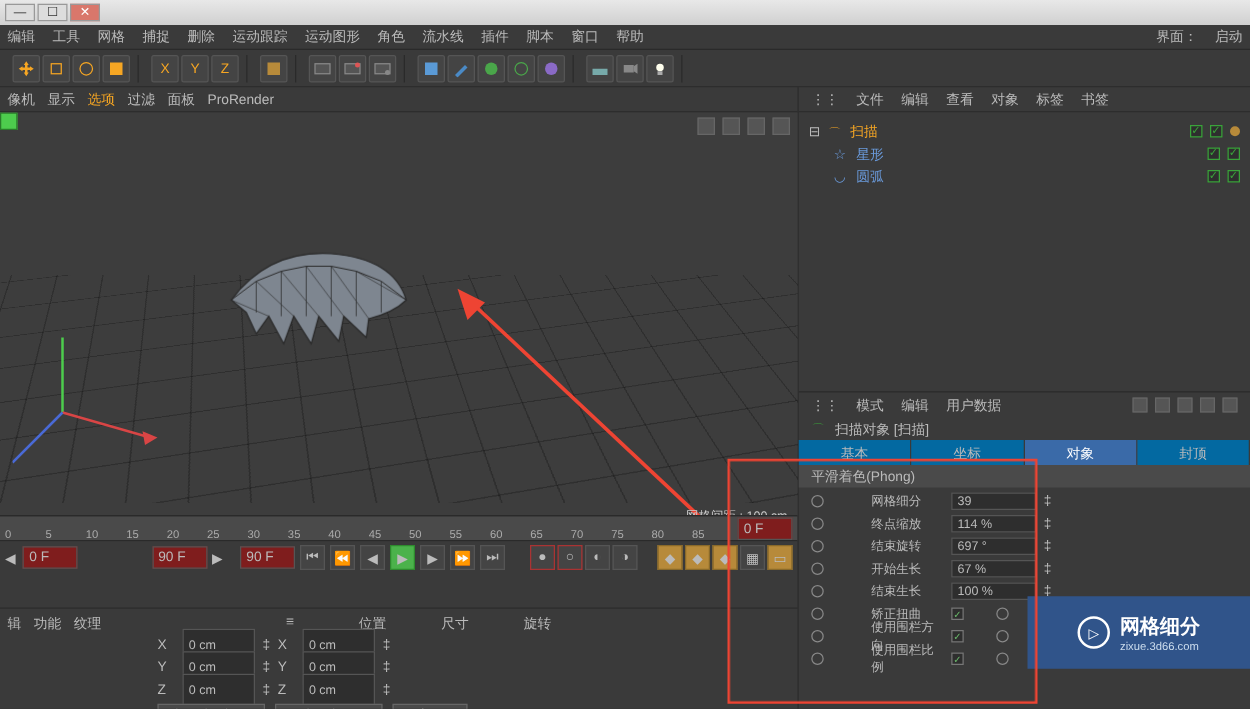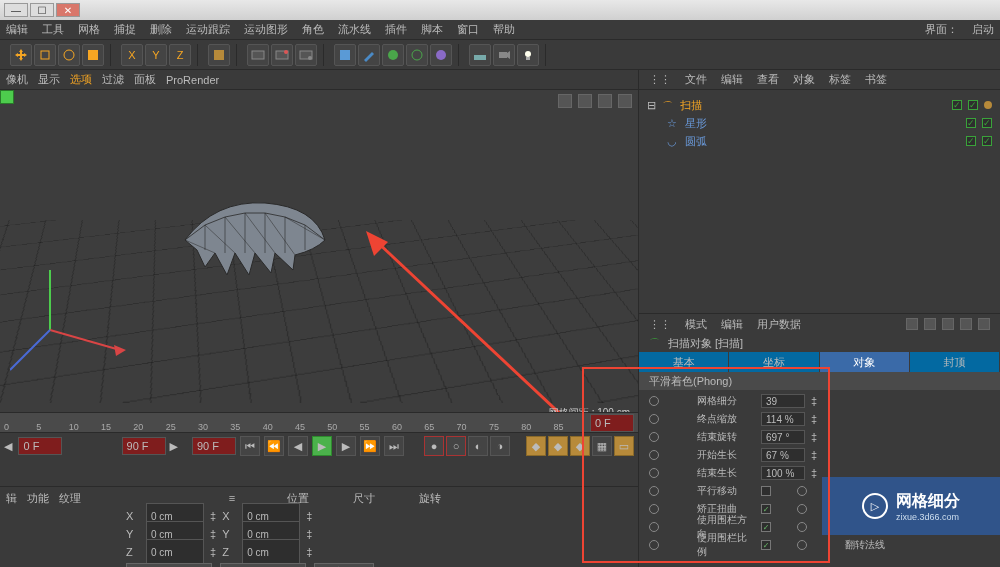--- a/index.html
+++ b/index.html
@@ -87,21 +87,21 @@
 .attr-obj .ico { color: #3aa33a; }
 .tab-row { height: 20px; display: flex; }
 .tab-row .tab { flex: 1; background: #0369a1; display: flex; align-items: center; justify-content: center; border-right: 1px solid #3a3a3a; }
 .tab-row .tab.active { background: #3a6aa8; color: #fff; }
 .phong-row { height: 18px; background: #4a4a4a; display: flex; align-items: center; padding: 0 10px; }
 .section-hdr { height: 18px; background: #444; padding: 0 10px; display: flex; align-items: center; }
 .props { flex: 1; overflow: hidden; padding: 2px 0; }
 .prop-row { display: flex; align-items: center; height: 18px; padding: 0 10px; gap: 6px; }
 .prop-row .radio { width: 10px; height: 10px; border-radius: 50%; border: 1px solid #888; }
 .prop-row .plabel { width: 58px; font-size: 10px; margin-left: 32px; }
-.prop-row .pfield { width: 44px; height: 14px; background: #2e2e2e; border: 1px solid #555; font-size: 10px; display: flex; align-items: center; padding: 0 4px; }
+.prop-row .pfield { width: 68px; height: 14px; background: #2e2e2e; border: 1px solid #555; font-size: 10px; display: flex; align-items: center; padding: 0 4px; }
 .prop-row .chk { width: 10px; height: 10px; border: 1px solid #777; background: #2e2e2e; display: inline-flex; align-items: center; justify-content: center; font-size: 8px; color: #6ab96a; }
 .watermark { position: absolute; right: 0; bottom: 32px; width: 178px; height: 58px; background: #30548a; display: flex; align-items: center; justify-content: center; gap: 8px; }
 .watermark .txt { color: #fff; font-size: 16px; font-weight: bold; }
 .watermark .sub { color: #cde; font-size: 9px; }
 .watermark .play { width: 26px; height: 26px; border: 2px solid #fff; border-radius: 50%; display: flex; align-items: center; justify-content: center; color: #fff; }
 
 svg { display: block; }
 </style>
 </head>
 <body>
@@ -474,28 +474,20 @@
             <span>‡</span>
           </div>
         <div class="prop-row">
             <span class="radio"></span>
             <span class="plabel">结束生长</span>
             <div class="pfield">100 %</div>
             <span>‡</span>
           </div>
         <div class="prop-row">
             <span class="radio"></span>
-            <span class="plabel">平行移动</span>
-            <span class="chk"></span>
-            <span style="width:14px"></span>
-            <span class="radio"></span>
-            <span class="plabel">恒</span>
-          </div>
-        <div class="prop-row">
-            <span class="radio"></span>
             <span class="plabel">矫正扭曲</span>
             <span class="chk">✓</span>
             <span style="width:14px"></span>
             <span class="radio"></span>
             <span class="plabel">保</span>
           </div>
         <div class="prop-row">
             <span class="radio"></span>
             <span class="plabel">使用围栏方向</span>
             <span class="chk">✓</span>

